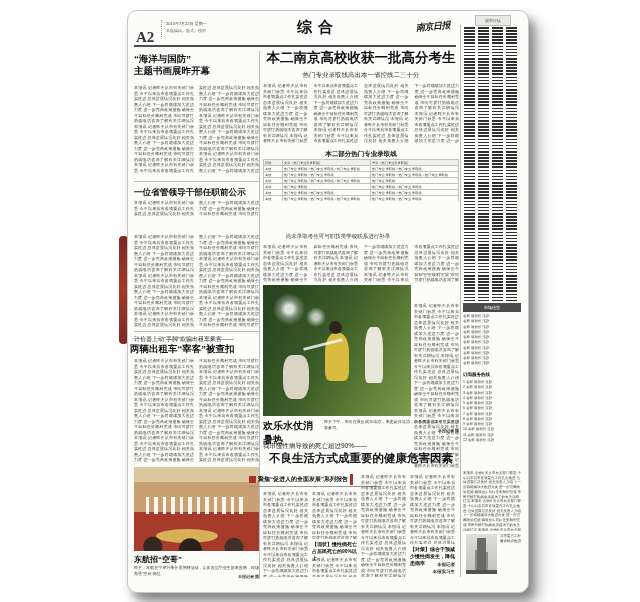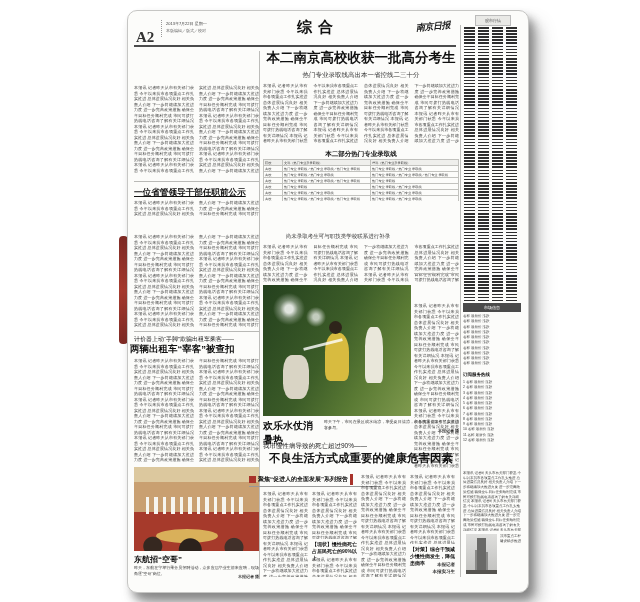--- a/index.html
+++ b/index.html
@@ -46,23 +46,27 @@
   <div class="abs tiny" style="left:38px;top:10px;width:80px;">2013年7月22日 星期一</div>
   <div class="abs tiny" style="left:38px;top:17px;width:80px;color:#666;">本版编辑／版式／校对</div>
   <div class="abs hl center" style="left:150px;top:7px;width:80px;font-size:15px;letter-spacing:6px;">综合</div>
   <div class="abs serif hl" style="left:288px;top:9px;width:40px;font-size:9px;font-style:italic;transform:rotate(-5deg);color:#1c1c1c;letter-spacing:-0.5px;">南京日报</div>
   <div class="abs center" style="left:347px;top:4px;width:34px;height:9px;background:#e9e9e6;border:1px solid #bbb;font-size:4px;line-height:9px;color:#555;">股市行情</div>
   <div class="abs" style="left:6px;top:34px;width:322px;height:2px;background:#4c4c4c;"></div>
 
   <div class="abs vrule" style="left:131px;top:40px;height:528px;"></div>
   <div class="abs vrule" style="left:332px;top:14px;height:552px;"></div>
 
+  <div class="abs hl" style="left:6px;top:42px;width:125px;font-size:9.5px;line-height:1.3;">
+    <div>“海洋与国防”</div>
+    <div>主题书画展昨开幕</div>
+  </div>
   <div class="abs tiny cols2" style="left:6px;top:74px;width:125px;height:92px;">本报讯 记者昨天从市有关部门获悉 今年以来我市各项重点工作扎实推进 总体进展情况良好 相关负责人介绍 下一步将继续加大推进力度 进一步完善政策措施 确保全年目标任务顺利完成 市民可拨打热线电话咨询了解有关详细情况 本报讯 记者昨天从市有关部门获悉 今年以来我市各项重点工作扎实推进 总体进展情况良好 相关负责人介绍 下一步将继续加大推进力度 进一步完善政策措施 确保全年目标任务顺利完成 市民可拨打热线电话咨询了解有关详细情况 本报讯 记者昨天从市有关部门获悉 今年以来我市各项重点工作扎实推进 总体进展情况良好 相关负责人介绍 下一步将继续加大推进力度 进一步完善政策措施 确保全年目标任务顺利完成 市民可拨打热线电话咨询了解有关详细情况 本报讯 记者昨天从市有关部门获悉 今年以来我市各项重点工作扎实推进 总体进展情况良好 相关负责人介绍 下一步将继续加大推进力度 进一步完善政策措施 确保全年目标任务顺利完成 市民可拨打热线电话咨询了解有关详细情况 本报讯 记者昨天从市有关部门获悉 今年以来我市各项重点工作扎实推进 总体进展情况良好 相关负责人介绍 下一步将继续加大推进力度 进一步完善政策措施 确保全年目标任务顺利完成 市民可拨打热线电话咨询了解有关详细情况 本报讯 记者昨天从市有关部门获悉 今年以来我市各项重点工作扎实推进 总体进展情况良好 相关负责人介绍 下一步将继续加大推进力度 进一步完善政策措施 确保全年目标任务顺利完成 市民可拨打热线电话咨询了解有关详细情况 本报讯 记者昨天从市有关部门获悉 今年以来我市各项重点工作扎实推进 总体进展情况良好 相关负责人介绍 下一步将继续加大推进力度 进一步完善政策措施 确保全年目标任务顺利完成 市民可拨打热线电话咨询了解有关详细情况 本报讯 记者昨天从市有关部门获悉 今年以来我市各项重点工作扎实推进 总体进展情况良好 相关负责人介绍 下一步将继续加大推进力度 进一步完善政策措施 确保全年目标任务顺利完成</div>
   <div class="abs hrule" style="left:6px;top:170px;width:125px;"></div>
-  <div class="abs hl" style="left:6px;top:176px;width:125px;font-size:8.6px;text-decoration:underline;">一位省管领导干部任职前公示</div>
+  <div class="abs hl" style="left:6px;top:176px;width:125px;font-size:8.6px;">一位省管领导干部任职前公示</div>
   <div class="abs tiny cols2" style="left:6px;top:189px;width:125px;height:17px;">本报讯 记者昨天从市有关部门获悉 今年以来我市各项重点工作扎实推进 总体进展情况良好 相关负责人介绍 下一步将继续加大推进力度 进一步完善政策措施 确保全年目标任务顺利完成 市民可拨打热线电话咨询了解有关详细情况 本报讯 记者昨天从市有关部门获悉 今年以来我市各项重点工作扎实推进 总体进展情况良好 相关负责人介绍 下一步将继续加大推进力度 进一步完善政策措施 确保全年目标任务顺利完成 市民可拨打热线电话咨询了解有关详细情况 本报讯 记者昨天从市有关部门获悉 今年以来我市各项重点工作扎实推进 总体进展情况良好 相关负责人介绍 下一步将继续加大推进力度 进一步完善政策措施 确保全年目标任务顺利完成 市民可拨打热线电话咨询了解有关详细情况 本报讯 记者昨天从市有关部门获悉 今年以来我市各项重点工作扎实推进 总体进展情况良好 相关负责人介绍 下一步将继续加大推进力度 进一步完善政策措施 确保全年目标任务顺利完成 市民可拨打热线电话咨询了解有关详细情况 本报讯 记者昨天从市有关部门获悉 今年以来我市各项重点工作扎实推进 总体进展情况良好 相关负责人介绍 下一步将继续加大推进力度 进一步完善政策措施 确保全年目标任务顺利完成 市民可拨打热线电话咨询了解有关详细情况 本报讯 记者昨天从市有关部门获悉 今年以来我市各项重点工作扎实推进 总体进展情况良好 相关负责人介绍 下一步将继续加大推进力度 进一步完善政策措施 确保全年目标任务顺利完成 市民可拨打热线电话咨询了解有关详细情况 本报讯 记者昨天从市有关部门获悉 今年以来我市各项重点工作扎实推进 总体进展情况良好 相关负责人介绍 下一步将继续加大推进力度 进一步完善政策措施 确保全年目标任务顺利完成 市民可拨打热线电话咨询了解有关详细情况 本报讯 记者昨天从市有关部门获悉 今年以来我市各项重点工作扎实推进 总体进展情况良好 相关负责人介绍 下一步将继续加大推进力度 进一步完善政策措施 确保全年目标任务顺利完成</div>
   <div class="abs tiny cols2" style="left:6px;top:223px;width:125px;height:94px;">本报讯 记者昨天从市有关部门获悉 今年以来我市各项重点工作扎实推进 总体进展情况良好 相关负责人介绍 下一步将继续加大推进力度 进一步完善政策措施 确保全年目标任务顺利完成 市民可拨打热线电话咨询了解有关详细情况 本报讯 记者昨天从市有关部门获悉 今年以来我市各项重点工作扎实推进 总体进展情况良好 相关负责人介绍 下一步将继续加大推进力度 进一步完善政策措施 确保全年目标任务顺利完成 市民可拨打热线电话咨询了解有关详细情况 本报讯 记者昨天从市有关部门获悉 今年以来我市各项重点工作扎实推进 总体进展情况良好 相关负责人介绍 下一步将继续加大推进力度 进一步完善政策措施 确保全年目标任务顺利完成 市民可拨打热线电话咨询了解有关详细情况 本报讯 记者昨天从市有关部门获悉 今年以来我市各项重点工作扎实推进 总体进展情况良好 相关负责人介绍 下一步将继续加大推进力度 进一步完善政策措施 确保全年目标任务顺利完成 市民可拨打热线电话咨询了解有关详细情况 本报讯 记者昨天从市有关部门获悉 今年以来我市各项重点工作扎实推进 总体进展情况良好 相关负责人介绍 下一步将继续加大推进力度 进一步完善政策措施 确保全年目标任务顺利完成 市民可拨打热线电话咨询了解有关详细情况 本报讯 记者昨天从市有关部门获悉 今年以来我市各项重点工作扎实推进 总体进展情况良好 相关负责人介绍 下一步将继续加大推进力度 进一步完善政策措施 确保全年目标任务顺利完成 市民可拨打热线电话咨询了解有关详细情况 本报讯 记者昨天从市有关部门获悉 今年以来我市各项重点工作扎实推进 总体进展情况良好 相关负责人介绍 下一步将继续加大推进力度 进一步完善政策措施 确保全年目标任务顺利完成 市民可拨打热线电话咨询了解有关详细情况 本报讯 记者昨天从市有关部门获悉 今年以来我市各项重点工作扎实推进 总体进展情况良好 相关负责人介绍 下一步将继续加大推进力度 进一步完善政策措施 确保全年目标任务顺利完成</div>
   <div class="abs hrule" style="left:6px;top:320px;width:125px;"></div>
   <div class="abs kicker" style="left:6px;top:324px;width:125px;">计价器上动“手脚”欺骗出租车乘客——</div>
   <div class="abs hl" style="left:2px;top:332px;width:125px;font-size:9.5px;">两辆出租车“宰客”被查扣</div>
   <div class="abs tiny cols2" style="left:6px;top:347px;width:125px;height:105px;">本报讯 记者昨天从市有关部门获悉 今年以来我市各项重点工作扎实推进 总体进展情况良好 相关负责人介绍 下一步将继续加大推进力度 进一步完善政策措施 确保全年目标任务顺利完成 市民可拨打热线电话咨询了解有关详细情况 本报讯 记者昨天从市有关部门获悉 今年以来我市各项重点工作扎实推进 总体进展情况良好 相关负责人介绍 下一步将继续加大推进力度 进一步完善政策措施 确保全年目标任务顺利完成 市民可拨打热线电话咨询了解有关详细情况 本报讯 记者昨天从市有关部门获悉 今年以来我市各项重点工作扎实推进 总体进展情况良好 相关负责人介绍 下一步将继续加大推进力度 进一步完善政策措施 确保全年目标任务顺利完成 市民可拨打热线电话咨询了解有关详细情况 本报讯 记者昨天从市有关部门获悉 今年以来我市各项重点工作扎实推进 总体进展情况良好 相关负责人介绍 下一步将继续加大推进力度 进一步完善政策措施 确保全年目标任务顺利完成 市民可拨打热线电话咨询了解有关详细情况 本报讯 记者昨天从市有关部门获悉 今年以来我市各项重点工作扎实推进 总体进展情况良好 相关负责人介绍 下一步将继续加大推进力度 进一步完善政策措施 确保全年目标任务顺利完成 市民可拨打热线电话咨询了解有关详细情况 本报讯 记者昨天从市有关部门获悉 今年以来我市各项重点工作扎实推进 总体进展情况良好 相关负责人介绍 下一步将继续加大推进力度 进一步完善政策措施 确保全年目标任务顺利完成 市民可拨打热线电话咨询了解有关详细情况 本报讯 记者昨天从市有关部门获悉 今年以来我市各项重点工作扎实推进 总体进展情况良好 相关负责人介绍 下一步将继续加大推进力度 进一步完善政策措施 确保全年目标任务顺利完成 市民可拨打热线电话咨询了解有关详细情况 本报讯 记者昨天从市有关部门获悉 今年以来我市各项重点工作扎实推进 总体进展情况良好 相关负责人介绍 下一步将继续加大推进力度 进一步完善政策措施 确保全年目标任务顺利完成</div>
 
   <div class="abs photo-l" style="left:6px;top:456px;width:125px;height:84px;">
     <div class="abs" style="left:12px;top:30px;width:100px;height:17px;background:repeating-linear-gradient(90deg,#f6f5ef 0 3.5px,rgba(0,0,0,0) 3.5px 8.5px);"></div>
     <div class="abs" style="left:22px;top:62px;width:62px;height:14px;background:#d9b05a;border-radius:50%;"></div>

